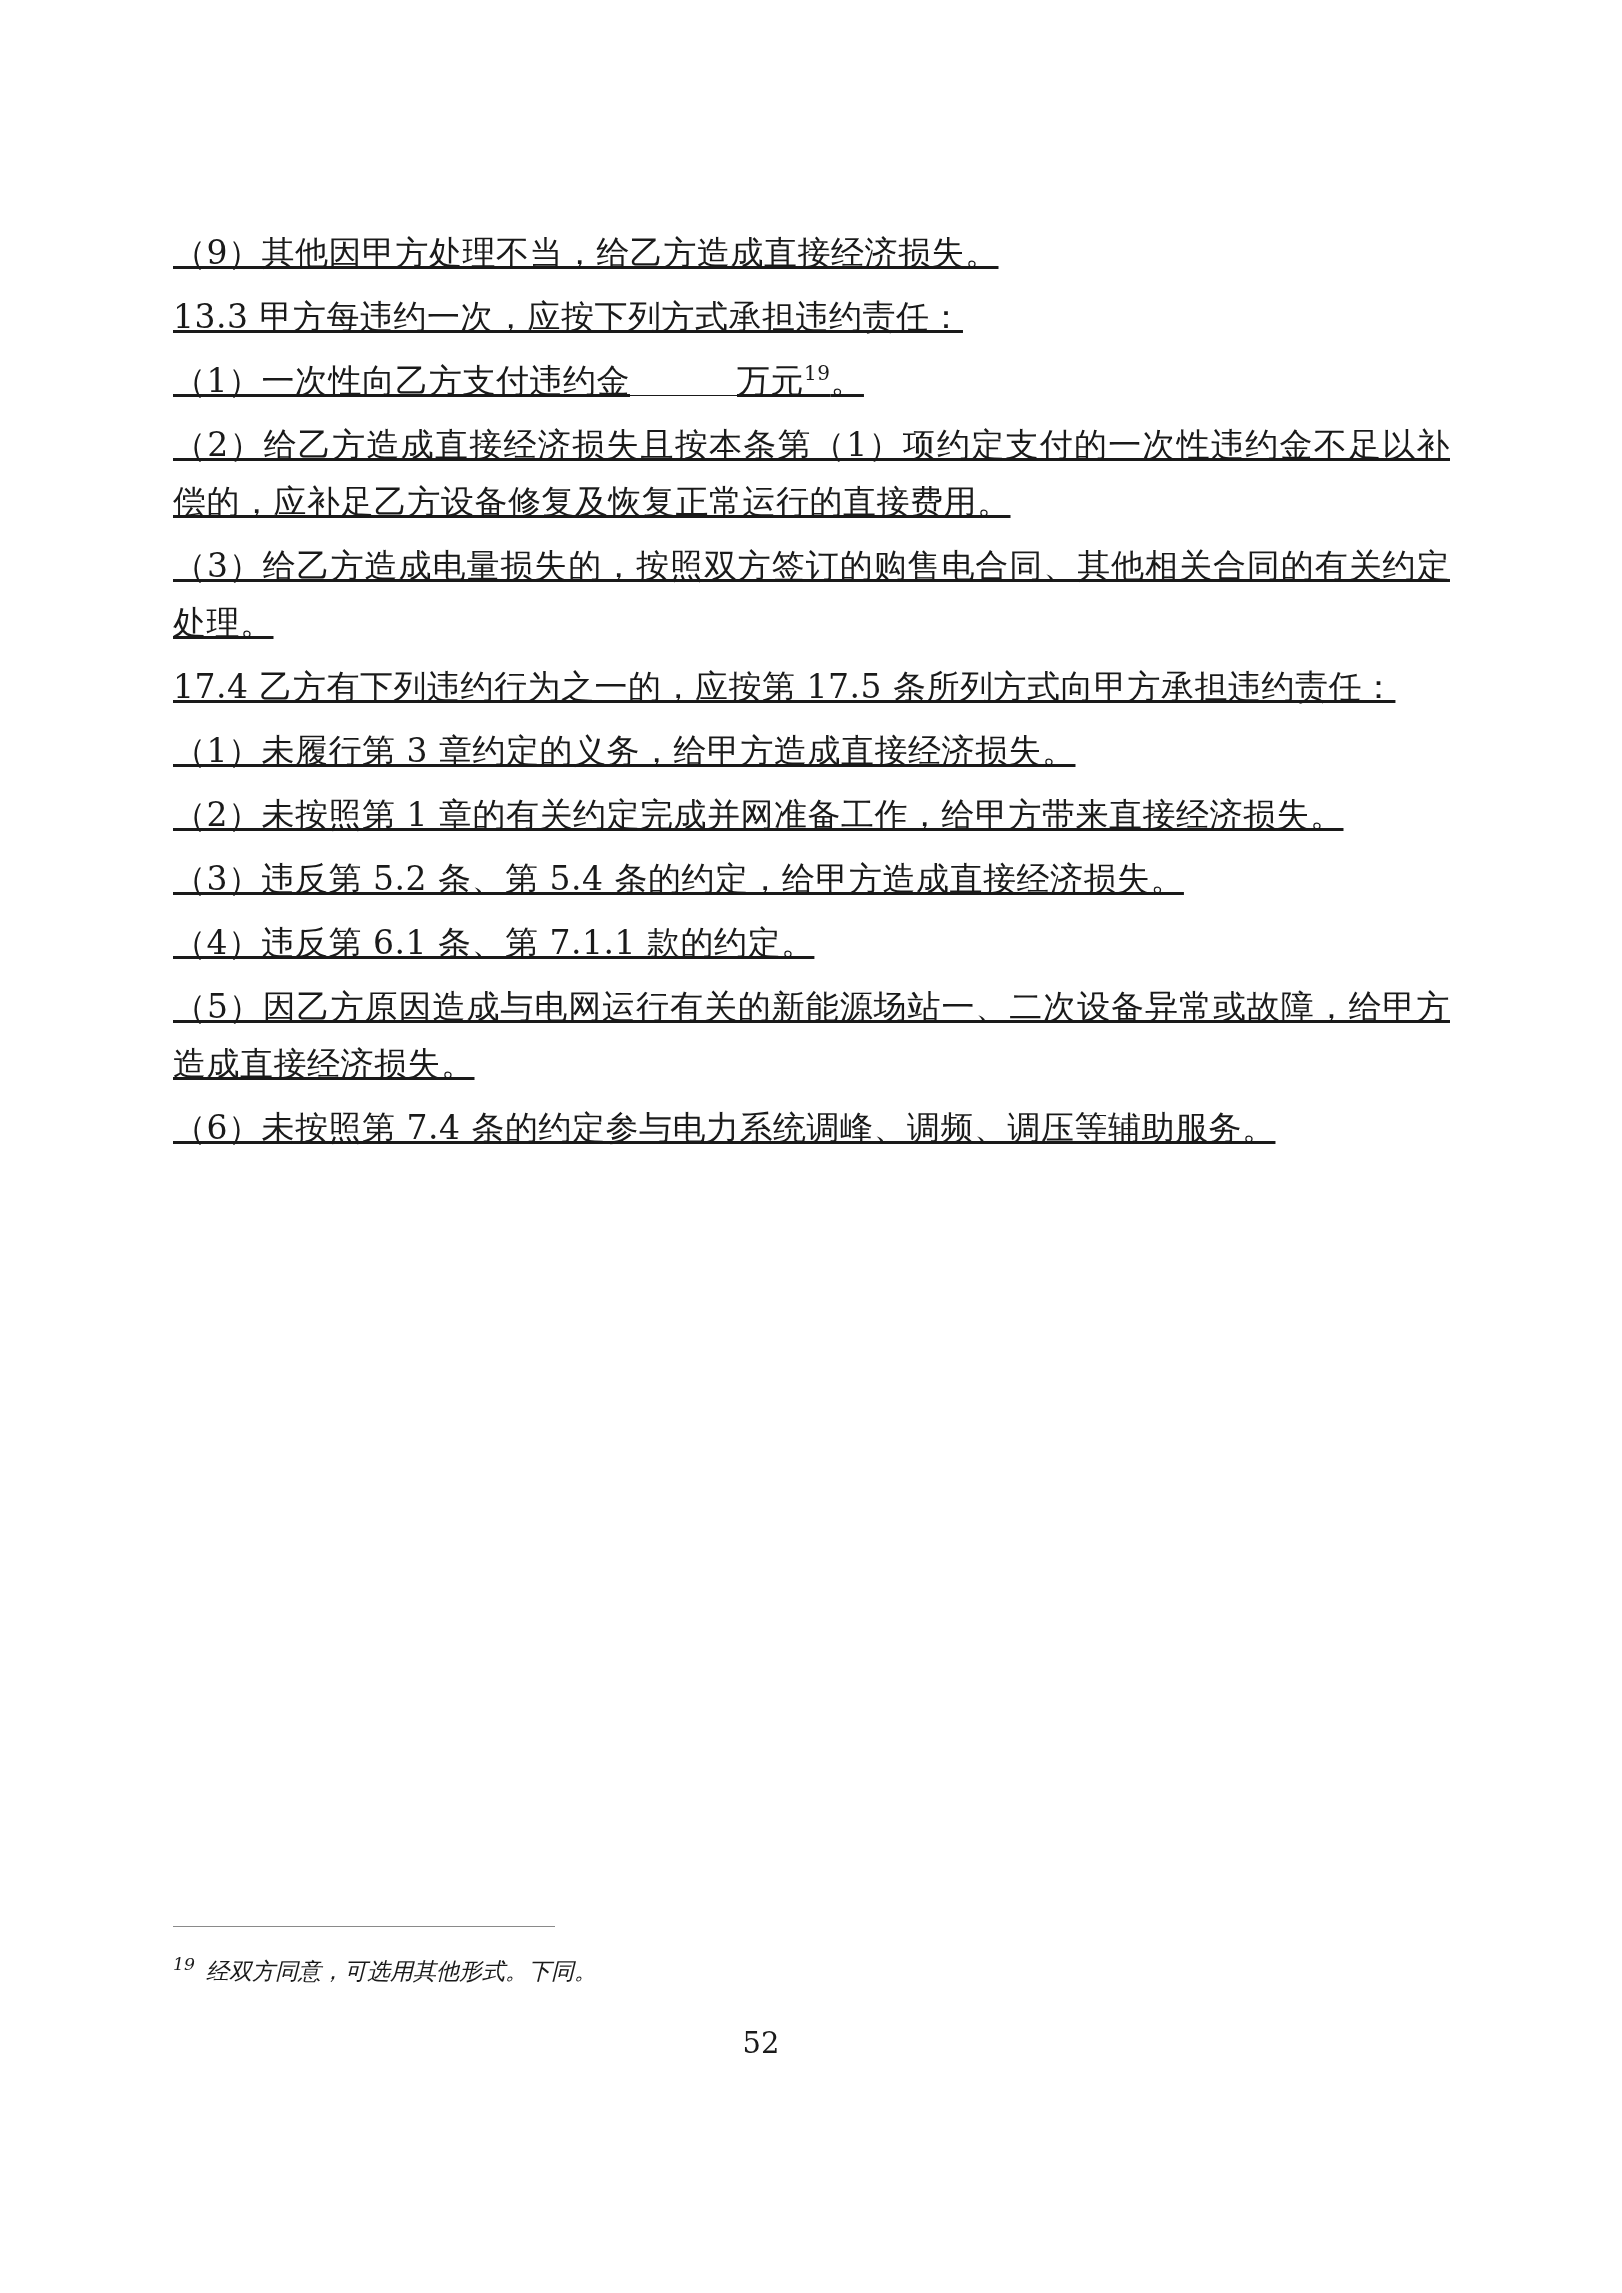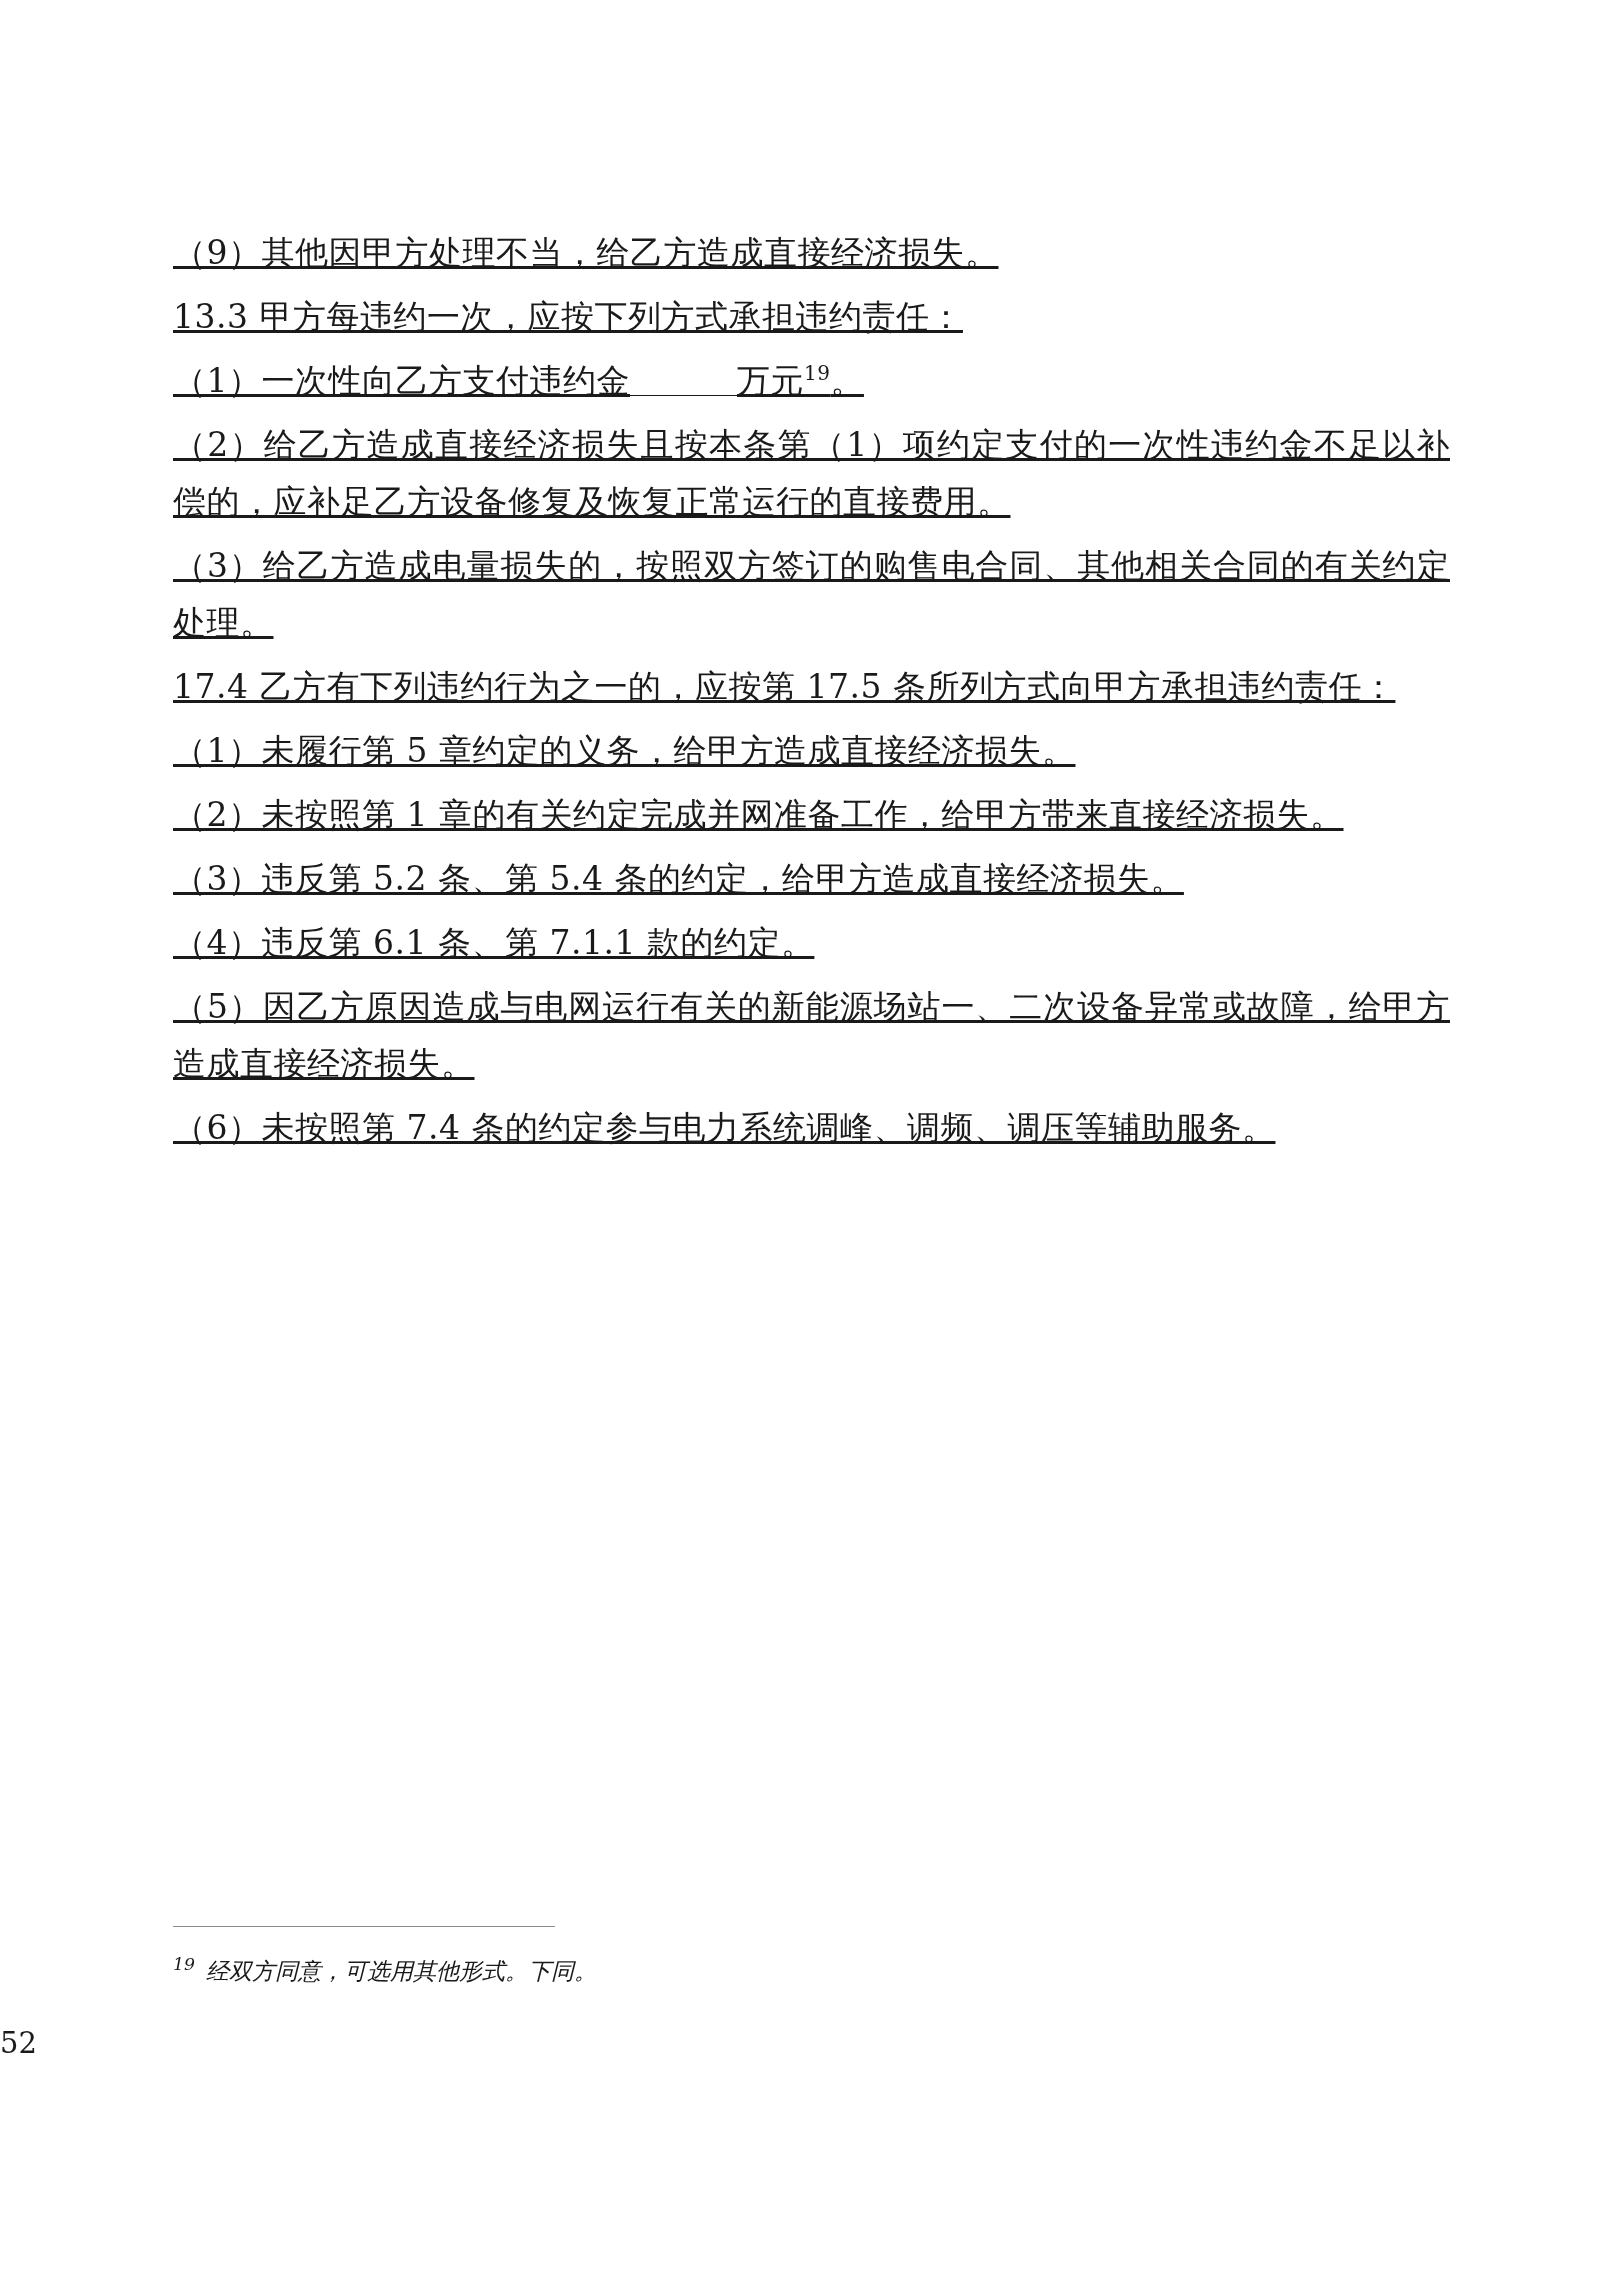--- a/index.html
+++ b/index.html
@@ -73,20 +73,21 @@
     font-size: 17.3px;
     vertical-align: super;
     line-height: 0;
     margin-right: 11px;
   }
   .page-number {
     position: absolute;
     left: 0;
     top: 2026px;
     width: 1522px;
+    text-align: center;
     font-size: 29px;
     color: #1a1a1a;
   }
 </style>
 </head>
 <body>
 
 <div class="page">
 
   <div class="content">
@@ -110,21 +111,21 @@
 
     <p class="para ind2">
       <span>（3）给乙方造成电量损失的，按照双方签订的购售电合同、其他相关合同的有关约定处理。</span>
     </p>
 
     <p class="para ind2">
       <span>17.4  乙方有下列违约行为之一的，应按第 17.5 条所列方式向甲方承担违约责任：</span>
     </p>
 
     <p class="para ind2">
-      <span>（1）未履行第 5 章约定的义务，给甲方造成直接经济损失。</span>
+      <span>（1）未履行第 3 章约定的义务，给甲方造成直接经济损失。</span>
     </p>
 
     <p class="para ind2">
       <span>（2）未按照第 1 章的有关约定完成并网准备工作，给甲方带来直接经济损失。</span>
     </p>
 
     <p class="para ind2">
       <span>（3）违反第 5.2 条、第 5.4 条的约定，给甲方造成直接经济损失。</span>
     </p>
 

